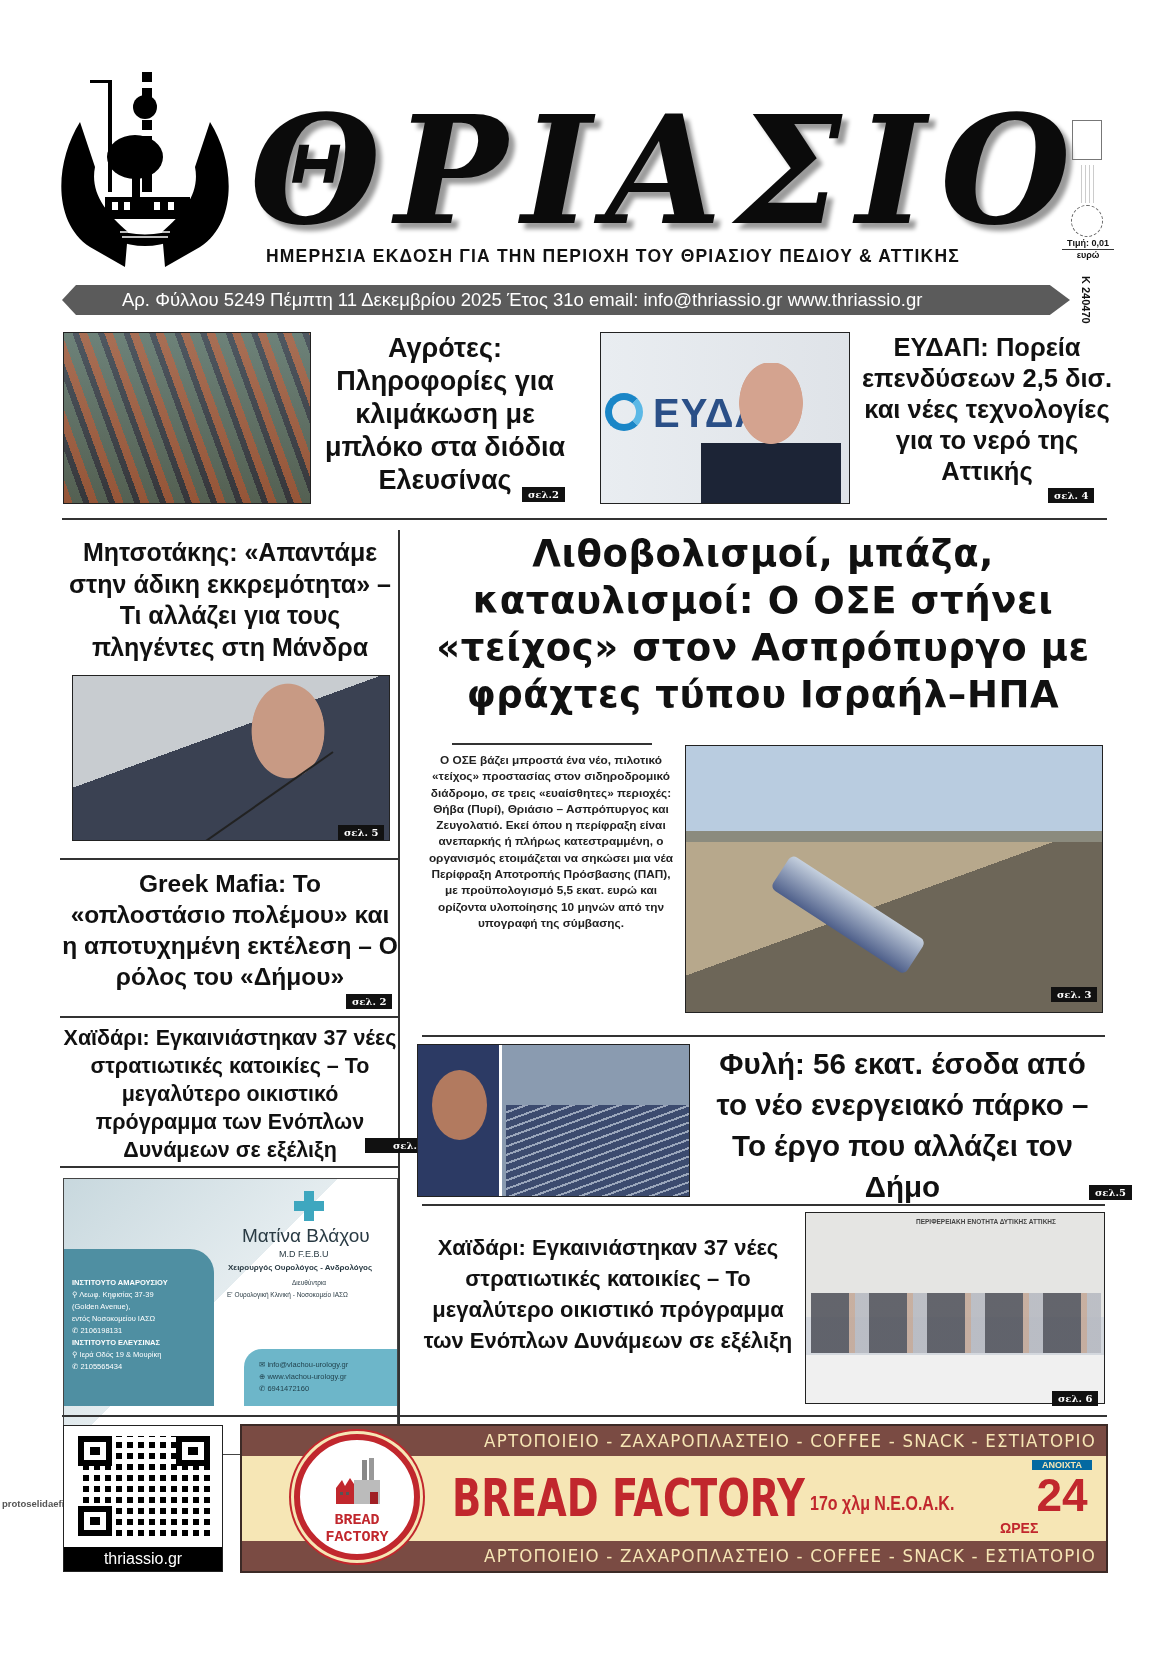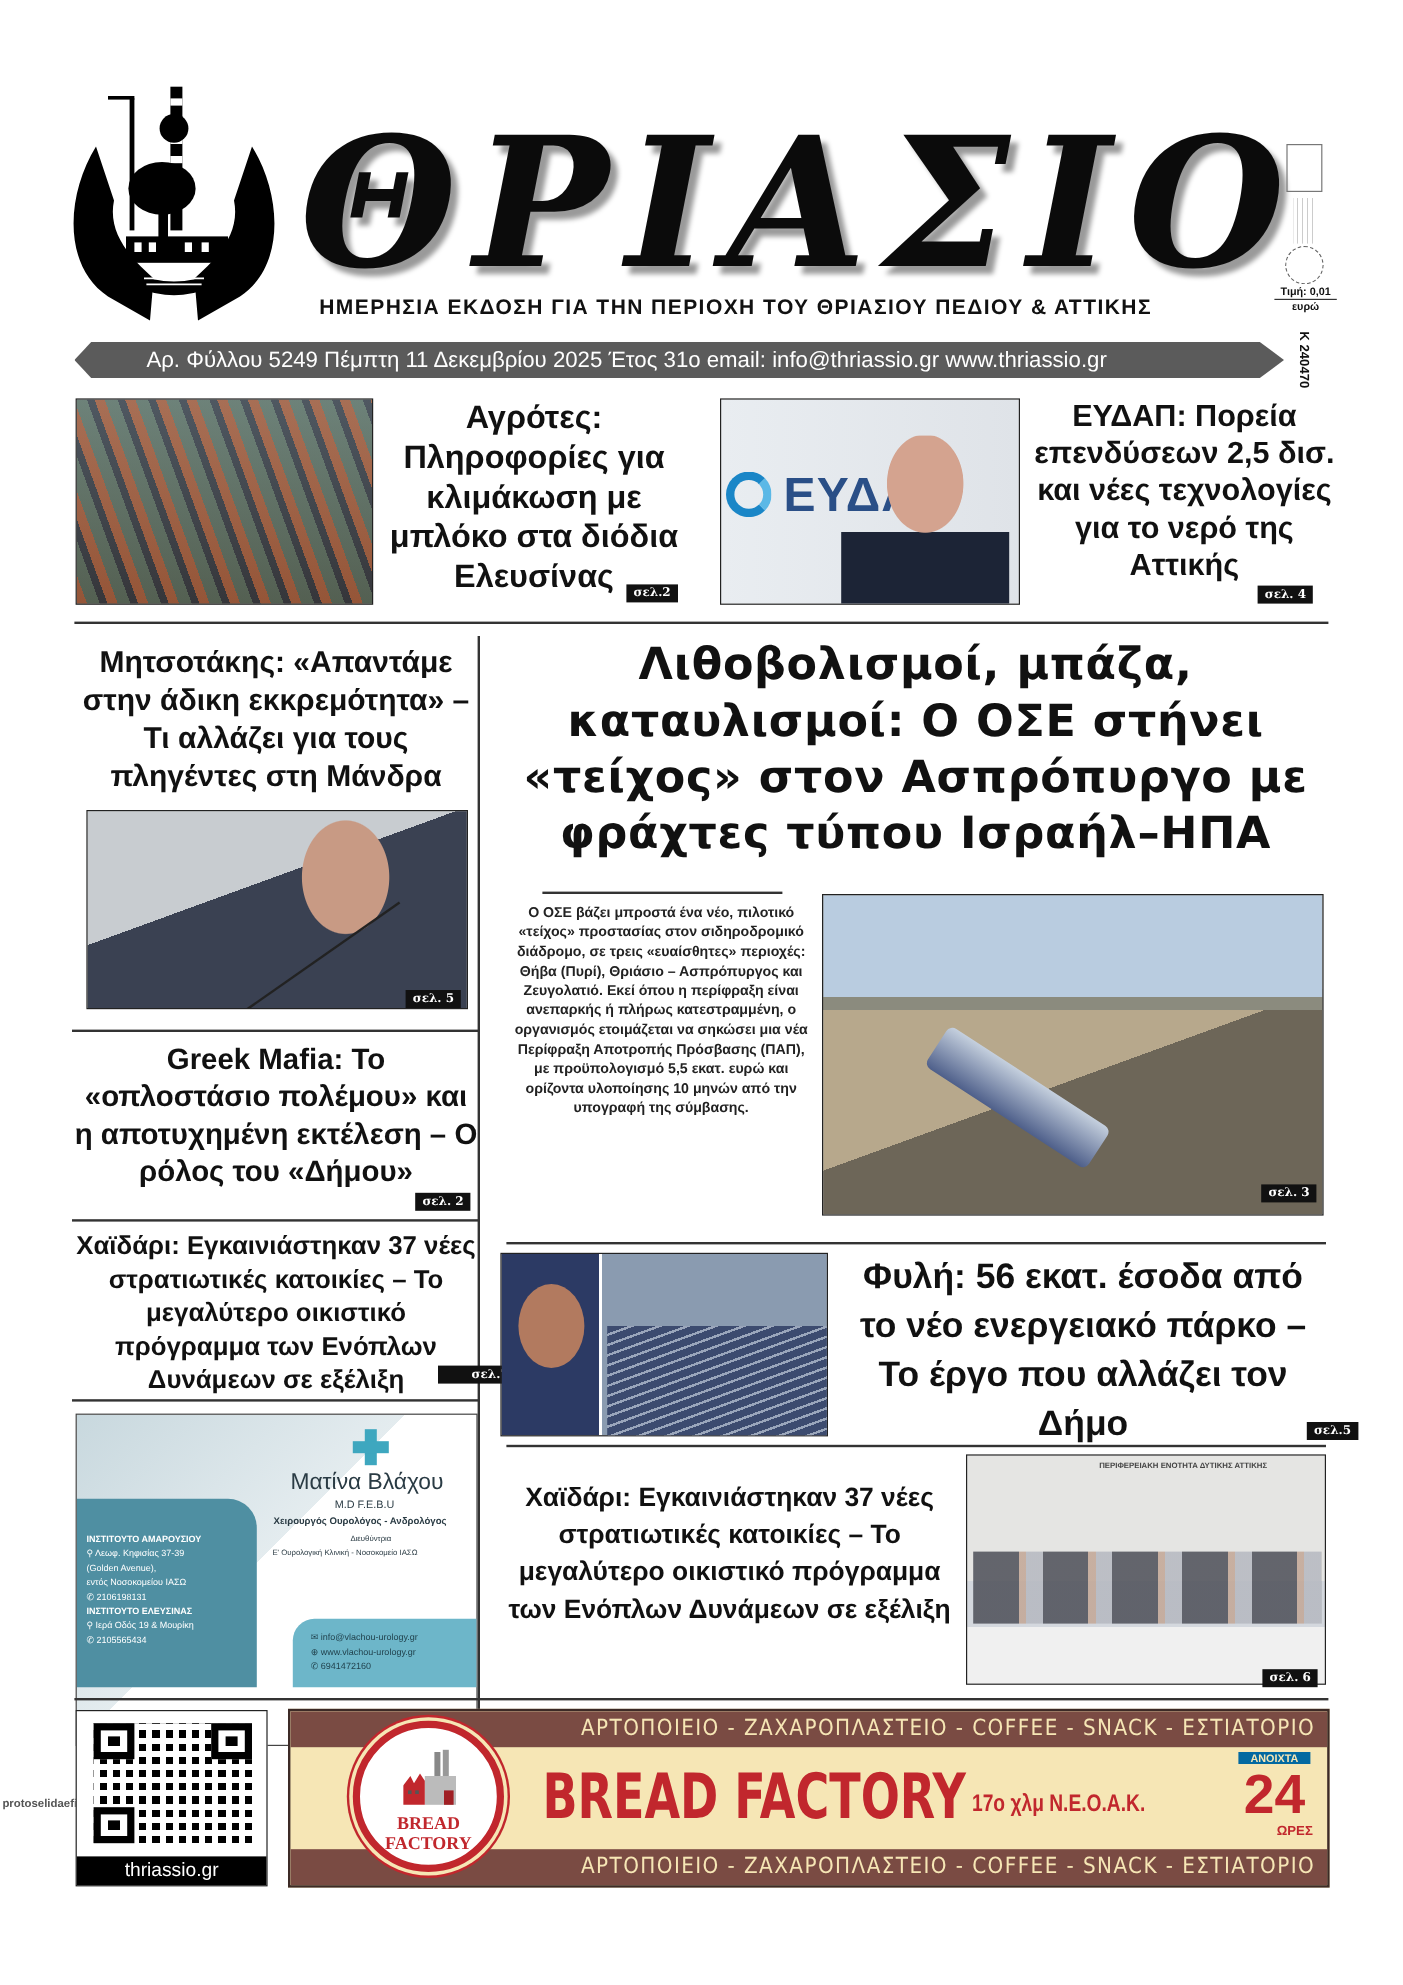--- a/index.html
+++ b/index.html
@@ -135,28 +135,28 @@
 
   .ad-bread { left: 240px; top: 1424px; width: 868px; height: 149px; border: 2px solid #3c2a26; background: #f6e6b5; overflow: hidden; }
   .bread-band { position: absolute; left: 0; width: 100%; height: 30px; background: #7a4b43; color: #f6e6b5;
                 font-family: "DejaVu Sans Condensed", "DejaVu Sans", sans-serif; font-size: 18.5px; letter-spacing: 1.2px;
                 text-align: right; padding-right: 10px; line-height: 30px; }
   .bread-band.top { top: 0; }
   .bread-band.bottom { bottom: 0; }
   .bread-seal { position: absolute; left: 52px; top: 8px; width: 126px; height: 126px; border-radius: 50%;
                 background: #fff; border: 6px solid #c1272d; box-shadow: 0 0 0 3px #f6e6b5, 0 0 0 5px #c1272d; }
   .bread-seal-text { position: absolute; left: 0; top: 72px; width: 100%; text-align: center; color: #c1272d;
-                     font-family: Liberation Serif, serif; font-weight: bold; font-size: 15px; line-height: 17px; }
+                     font-family: Liberation Mono, monospace; font-weight: bold; font-size: 15px; line-height: 17px; }
   .factory-icon { position: absolute; left: 36px; top: 18px; width: 46px; height: 48px; }
   .bread-name { position: absolute; left: 210px; top: 40px; font-family: "DejaVu Sans Condensed", "DejaVu Sans", sans-serif;
                 font-weight: bold; color: #c1272d; font-size: 52px; line-height: 64px; transform: scaleX(.82); transform-origin: left; white-space: nowrap; }
   .bread-addr { position: absolute; left: 568px; top: 66px; color: #c1272d; font-weight: bold; font-size: 20px; transform: scaleX(.8); transform-origin: left; white-space: nowrap; }
   .bread-24-top { position: absolute; left: 790px; top: 34px; width: 60px; background: #0369a1; color: #f6e6b5; font-size: 9px; font-weight: bold; text-align: center; }
   .bread-24 { position: absolute; left: 790px; top: 44px; width: 60px; text-align: center; color: #c1272d; font-weight: bold; font-size: 46px; line-height: 50px; }
-  .bread-24-bot { position: absolute; left: 807px; top: 94px; width: 60px; color: #c1272d; font-size: 11px; font-weight: bold; text-align: center; }
+  .bread-24-bot { position: absolute; left: 758px; top: 94px; width: 60px; color: #c1272d; font-size: 14px; font-weight: bold; text-align: left; }
 </style>
 </head>
 <body>
 
 <div class="abs logo">
   <svg viewBox="0 0 190 200" width="190" height="200">
     <path d="M30 50 C5 90 2 150 40 175 L75 195 L78 160 C55 140 40 120 45 95 Z" fill="#000"></path>
     <path d="M160 50 C185 90 188 150 150 175 L115 195 L112 160 C135 140 150 120 145 95 Z" fill="#000"></path>
     <rect x="58" y="10" width="4" height="110" fill="#000"></rect>
     <rect x="40" y="8" width="22" height="3" fill="#000"></rect>

